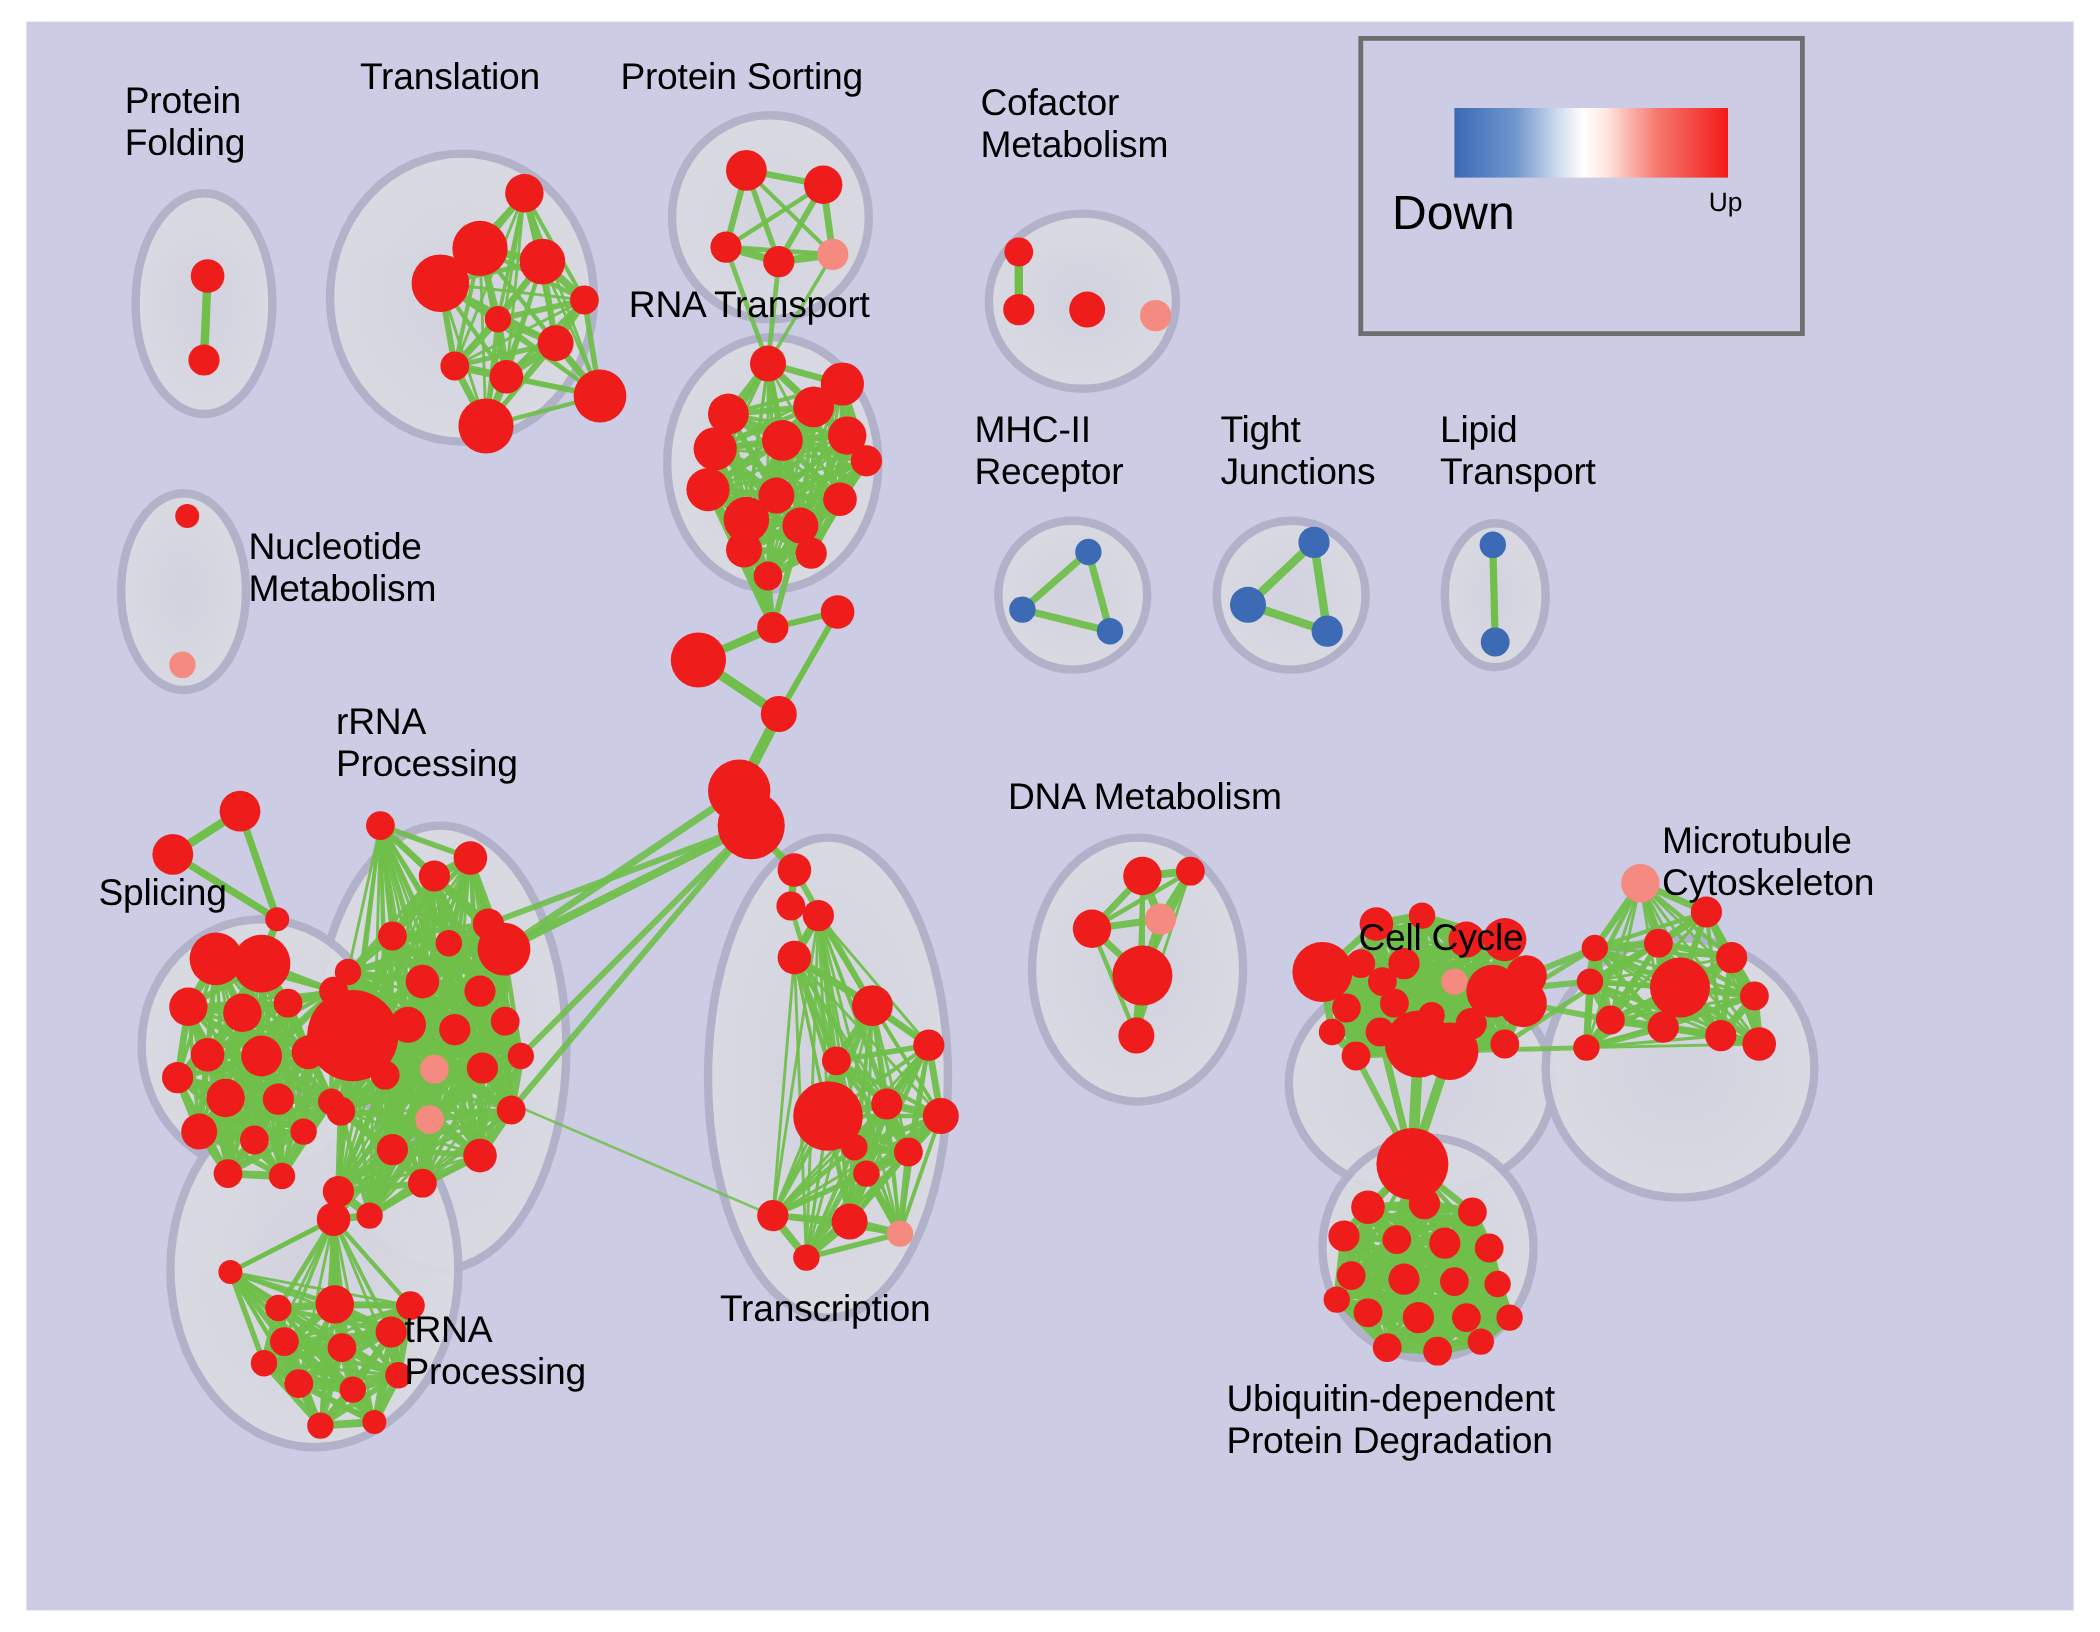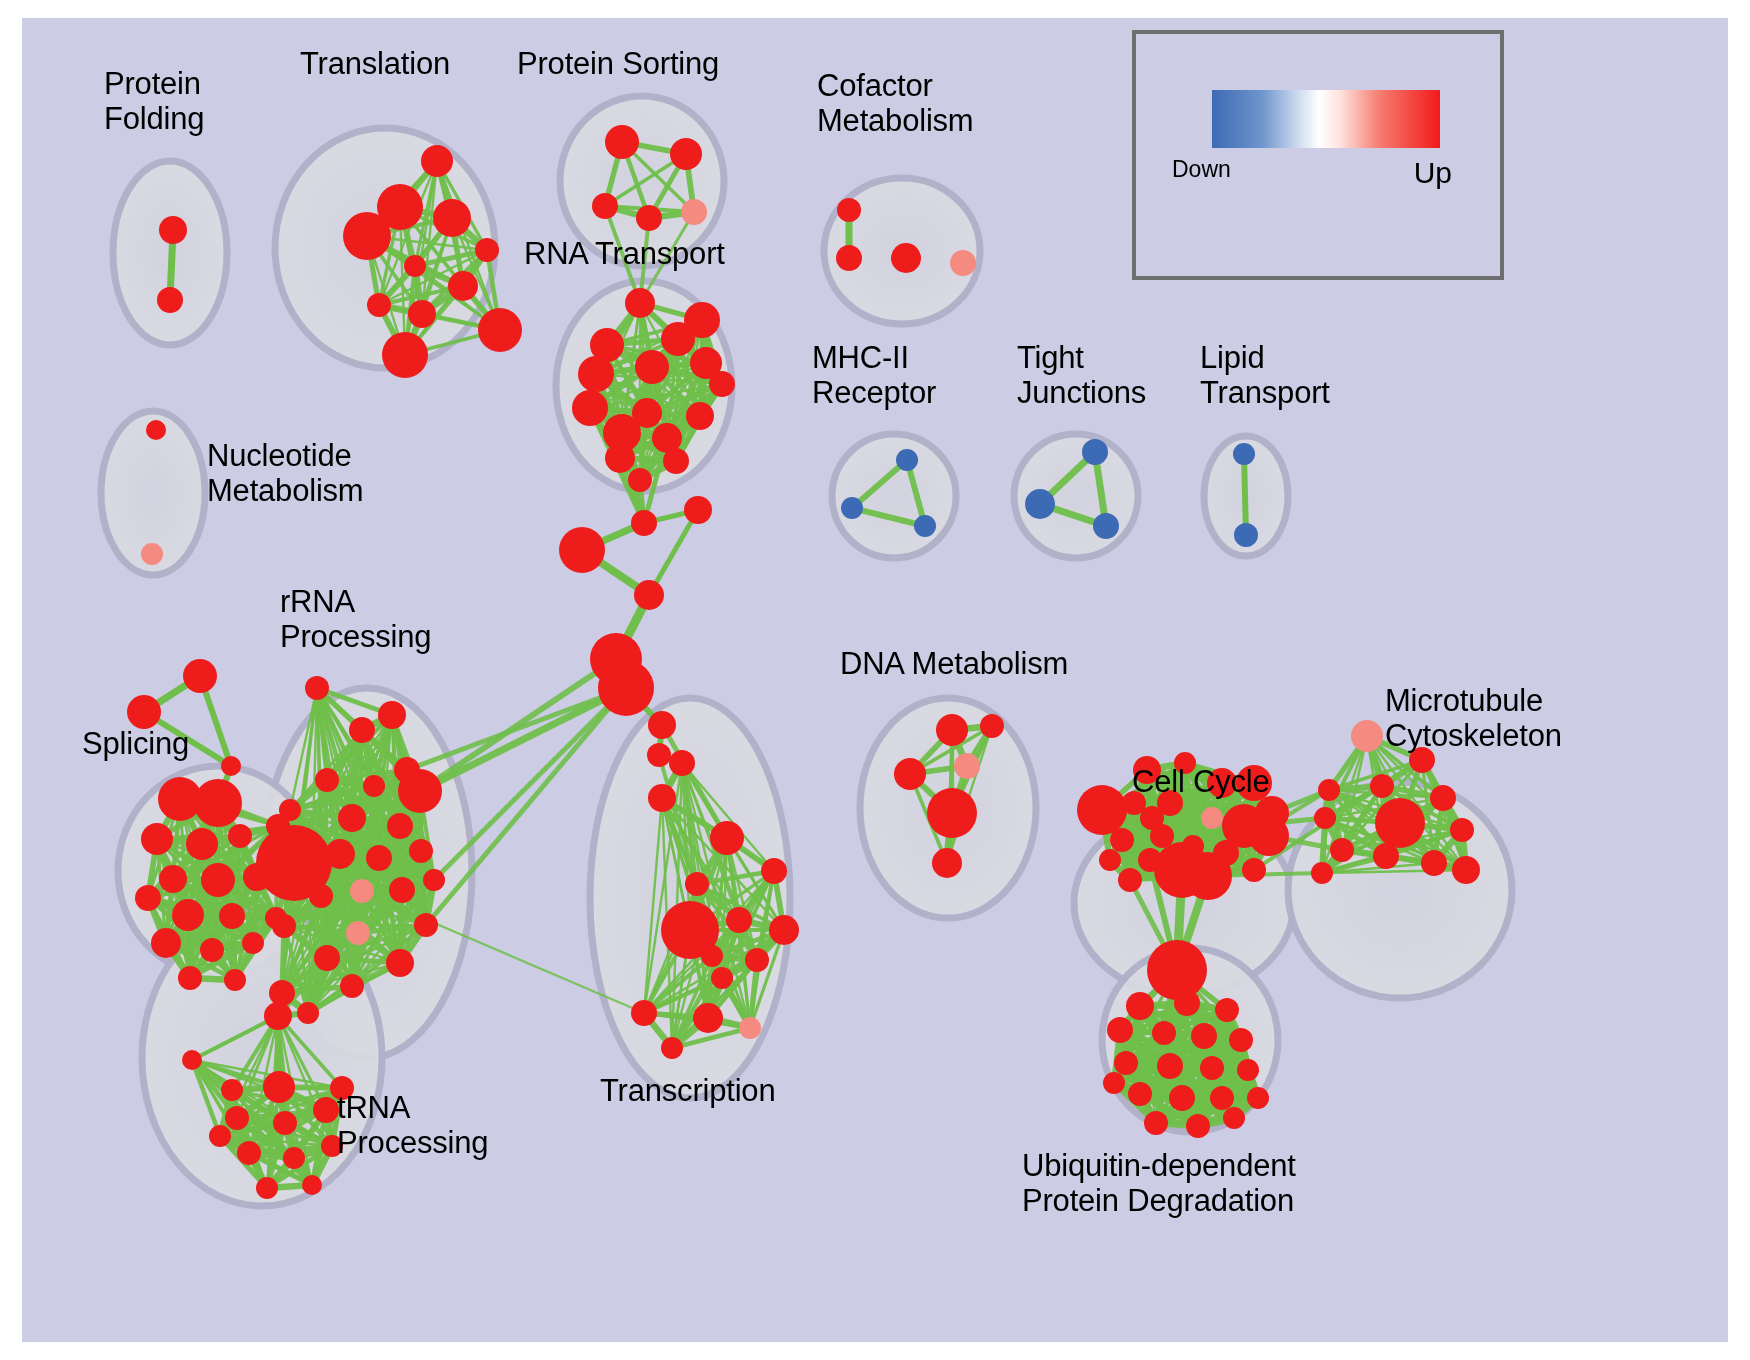--- a/index.html
+++ b/index.html
@@ -38,22 +38,22 @@
     box-sizing:border-box;
   }
   #legend .lg-title{
     position:absolute;left:0;top:14px;width:100%;
     text-align:center;font-size:30px;color:#000;
   }
   #legend .lg-bar{
     position:absolute;left:76px;top:56px;width:228px;height:58px;
     background:linear-gradient(to right,#3c6ab4 0%,#6f95cc 22%,#cfdcef 38%,#ffffff 47%,#ffe3e0 56%,#f57a6e 74%,#f21a1a 100%);
   }
-  #legend .lg-down{position:absolute;left:36px;top:122px;font-size:23px;}
-  #legend .lg-up{position:absolute;right:48px;top:122px;font-size:30px;}
+  #legend .lg-down{position:absolute;left:24px;top:122px;font-size:40px;}
+  #legend .lg-up{position:absolute;right:48px;top:122px;font-size:22px;}
   #legend .lg-sub1{position:absolute;left:0;top:164px;width:100%;text-align:center;font-size:26px;}
   #legend .lg-sub2{position:absolute;left:0;top:196px;width:100%;text-align:center;font-size:26px;}
 </style>
 </head>
 <body>
 
 <div id="root">
   <div id="canvas">
 
     <svg id="net" viewBox="0 0 1706 1324">

